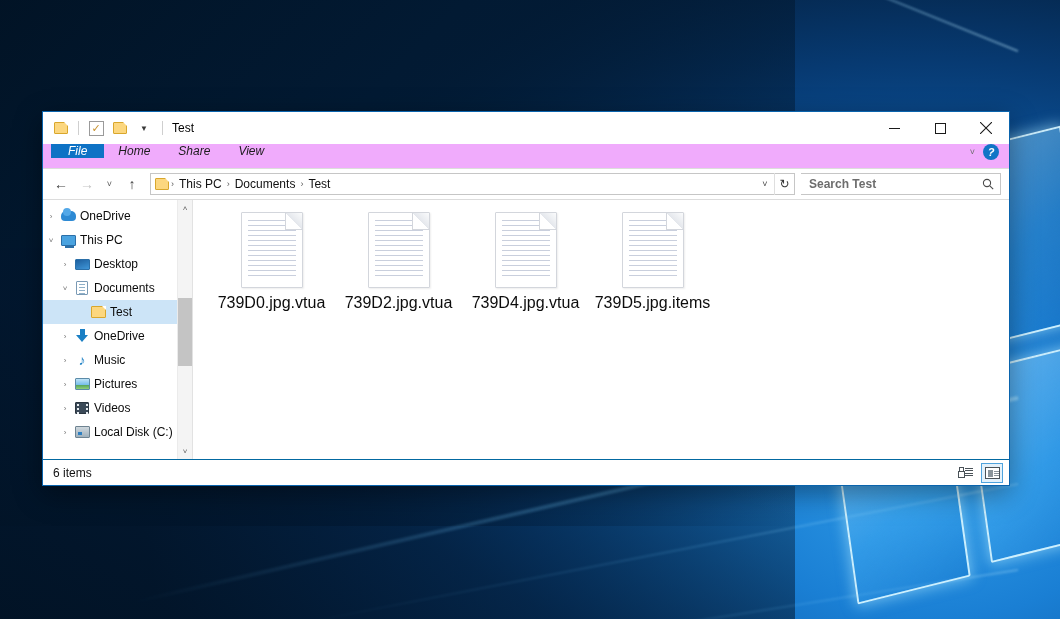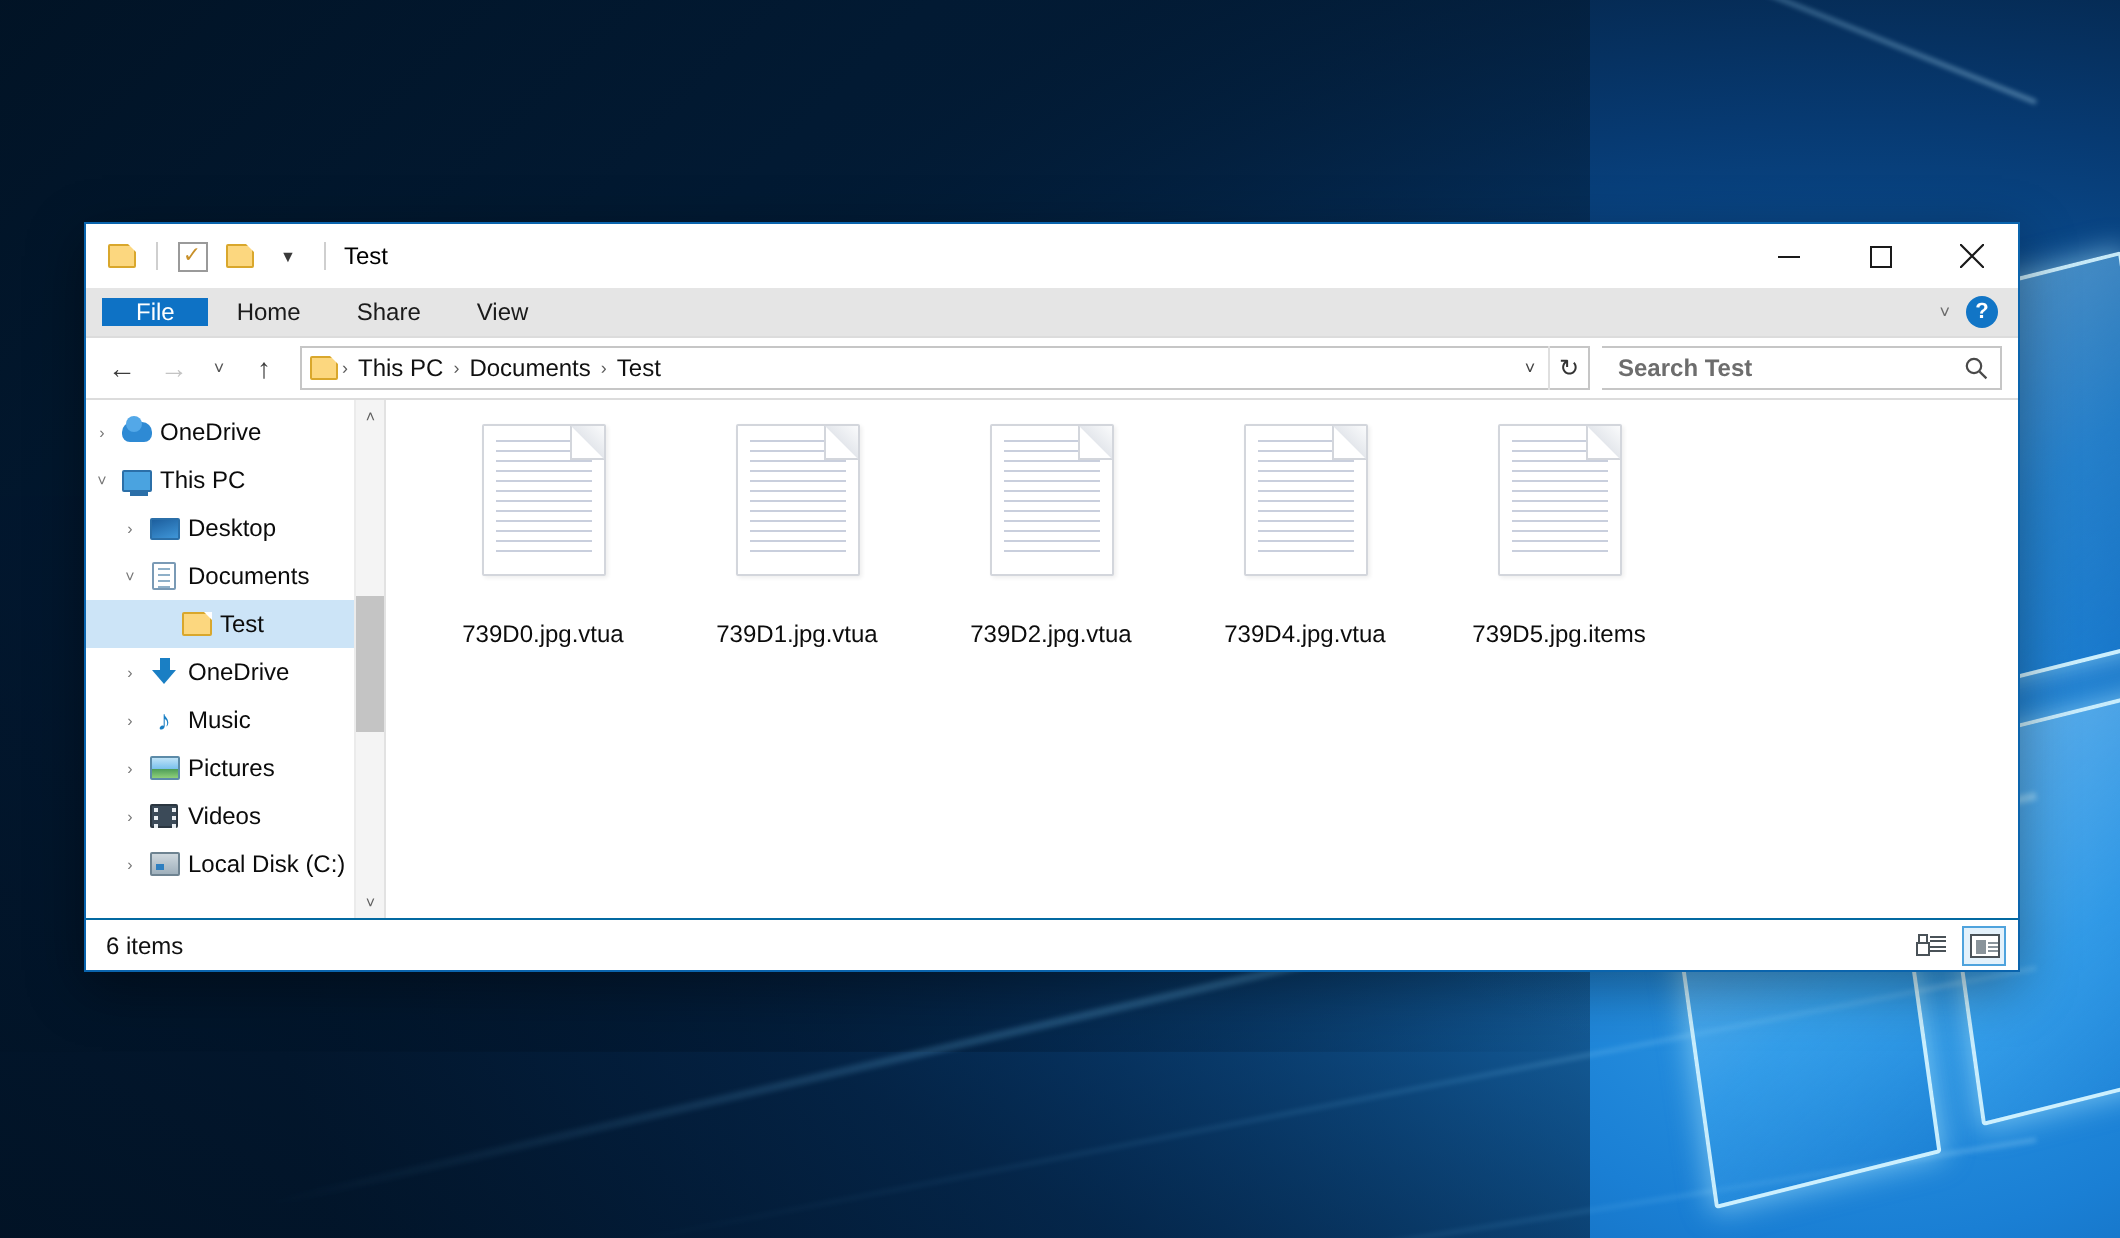--- a/index.html
+++ b/index.html
@@ -118,24 +118,25 @@
   .win-ctrls { margin-left: auto; display: flex; height: 32px; }
   .win-btn {
     width: 46px; height: 32px;
     display: flex; align-items: center; justify-content: center;
     color: #1a1a1a;
   }
 
   
   .ribbonbar {
     height: 25px; flex: none;
-    display: flex; align-items: center;
-    background: #e5e5e5;
+    display: flex; align-items: flex-start;
+    background: #f0abfc;
     border-bottom: 1px solid #dcdcdc;
     padding-left: 8px;
+    font-style: italic;
   }
   .rtab {
     padding: 0 14px;
     display: flex; align-items: center;
     font-size: 12px; color: #1b1b1b;
   }
   .rtab.file {
     background: #0e72c5; color: #ffffff;
     padding: 0 17px;
   }
@@ -361,22 +362,22 @@
     background: linear-gradient(225deg, #e9ebef 0%, #e9ebef 50%, #ffffff 50%);
     border-left: 1px solid #d3d6dc;
     border-bottom: 1px solid #d3d6dc;
   }
   .fico .fold-mask {
     position: absolute; right: 0; top: 0;
     width: 17px; height: 17px;
     background: linear-gradient(225deg, #fafbfc 0%, #e4e7ec 48%, rgba(0,0,0,0) 49%);
   }
   .fname {
-    margin-top: 22px;
-    font-size: 12px; color: #0c0c0c;
+    margin-top: 6px;
+    font-size: 16px; color: #0c0c0c;
     white-space: nowrap;
   }
 
   
   .statusbar {
     height: 26px; flex: none;
     border-top: 1px solid #0369a1;
     background: #ffffff;
     display: flex; align-items: center;
     padding: 0 6px 0 10px;
@@ -619,44 +620,36 @@
             <div class="fold-mask"></div>
         </div>
         <div class="fname">739D0.jpg.vtua</div>
       </div>
       <div class="fitem">
         <div class="fico">
           <div class="lines"></div>
             <div class="fold"></div>
             <div class="fold-mask"></div>
         </div>
-        <div class="fname">739D1.jpg.vtua</div>
+        <div class="fname">739D2.jpg.vtua</div>
       </div>
       <div class="fitem">
         <div class="fico">
           <div class="lines"></div>
             <div class="fold"></div>
             <div class="fold-mask"></div>
         </div>
-        <div class="fname">739D2.jpg.vtua</div>
+        <div class="fname">739D4.jpg.vtua</div>
       </div>
       <div class="fitem">
         <div class="fico">
           <div class="lines"></div>
             <div class="fold"></div>
             <div class="fold-mask"></div>
         </div>
-        <div class="fname">739D4.jpg.vtua</div>
-      </div>
-      <div class="fitem">
-        <div class="fico">
-          <div class="lines"></div>
-            <div class="fold"></div>
-            <div class="fold-mask"></div>
-        </div>
         <div class="fname">739D5.jpg.items</div>
       </div>
     </div>
   </div>
 
   <div class="statusbar">
     <span>6 items</span>
     <div class="view-btns">
       <div class="vbtn">
         <span class="vi-details"></span>

